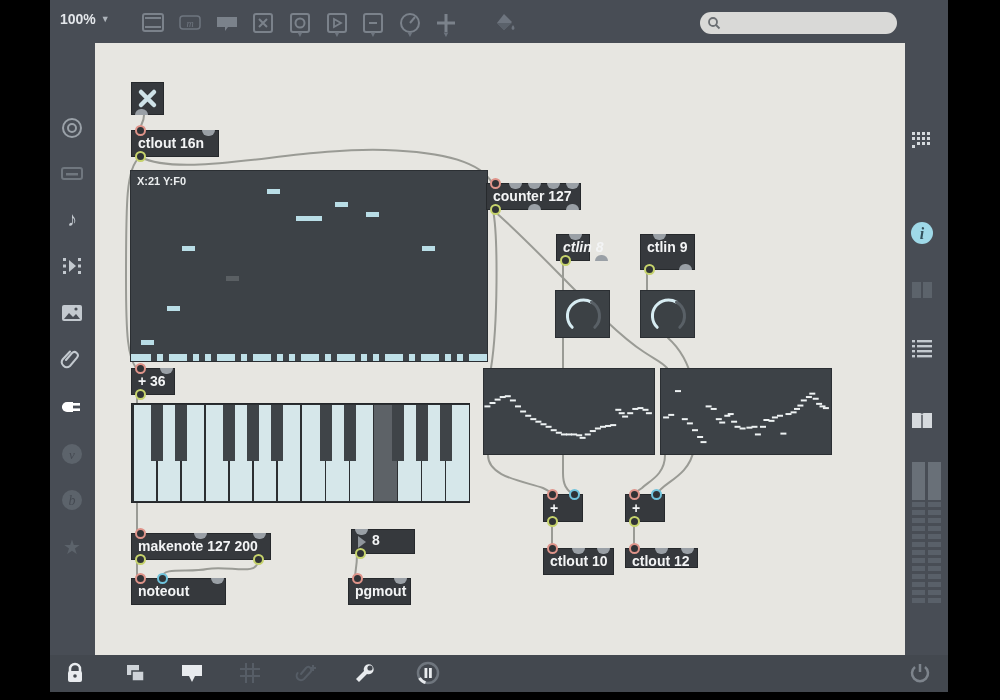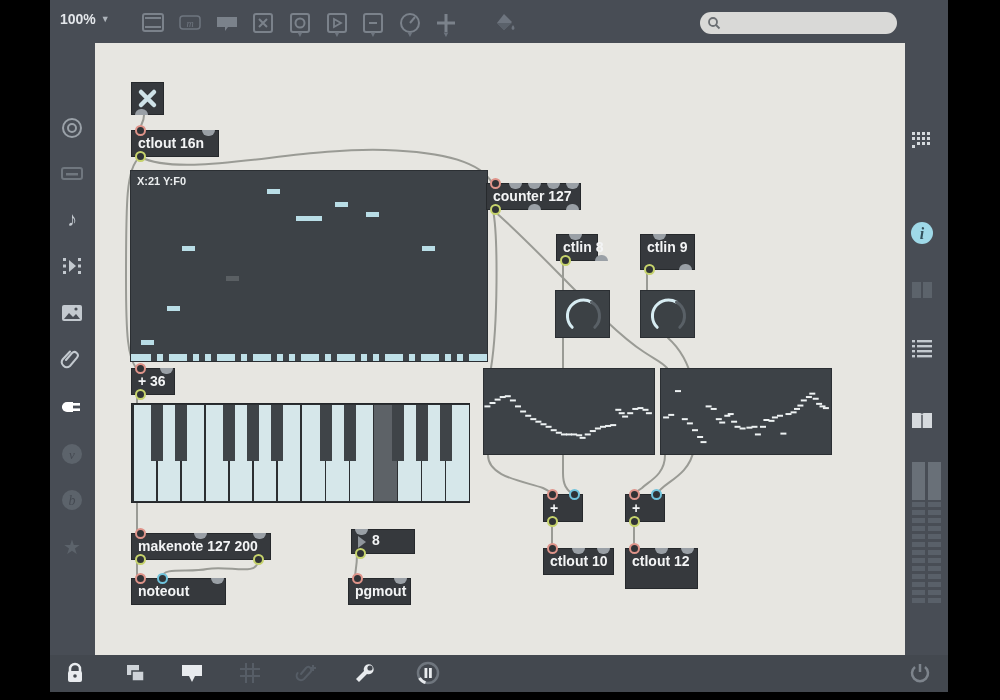--- a/index.html
+++ b/index.html
@@ -387,21 +387,21 @@
             <span class="lbl" style="line-height: 25px;">counter 127</span>
             <div class="ring top" style="border: 2.5px solid rgb(223, 148, 138); left: 3px;"></div>
             <div class="port top" style="left: 22px;"></div>
             <div class="port top" style="left: 41px;"></div>
             <div class="port top" style="left: 60px;"></div>
             <div class="port top" style="left: 79px;"></div>
             <div class="ring bot" style="border: 2.5px solid rgb(198, 211, 108); left: 3px;"></div>
             <div class="port bot" style="left: 41px;"></div>
             <div class="port bot" style="left: 79px;"></div>
           </div>
-          <div class="obj box" style="left: 461px; top: 191px; width: 42px; height: 27px;">
+          <div class="obj box" style="left: 461px; top: 191px; width: 34px; height: 27px; font-style: italic;">
             <span class="lbl" style="line-height: 25px;">ctlin 8</span>
             <div class="port top" style="left: 12px;"></div>
             <div class="ring bot" style="border: 2.5px solid rgb(198, 211, 108); left: 3px;"></div>
             <div class="port bot" style="left: 38px;"></div>
           </div>
           <div class="obj box" style="left: 545px; top: 191px; width: 55px; height: 36px;">
             <span class="lbl" style="line-height: 25px;">ctlin 9</span>
             <div class="port top" style="left: 12px;"></div>
             <div class="ring bot" style="border: 2.5px solid rgb(198, 211, 108); left: 3px;"></div>
             <div class="port bot" style="left: 38px;"></div>
@@ -532,21 +532,21 @@
             <div class="ring top" style="border: 2.5px solid rgb(223, 148, 138); left: 3px;"></div>
             <div class="ring top" style="border: 2.5px solid rgb(111, 195, 220); left: 25px;"></div>
             <div class="ring bot" style="border: 2.5px solid rgb(198, 211, 108); left: 3px;"></div>
           </div>
           <div class="obj box" style="left: 448px; top: 505px; width: 71px; height: 27px;">
             <span class="lbl" style="line-height: 25px;">ctlout 10</span>
             <div class="ring top" style="border: 2.5px solid rgb(223, 148, 138); left: 3px;"></div>
             <div class="port top" style="left: 28px;"></div>
             <div class="port top" style="left: 53px;"></div>
           </div>
-          <div class="obj box" style="left: 530px; top: 505px; width: 73px; height: 41px;">
+          <div class="obj box" style="left: 530px; top: 505px; width: 73px; height: 20px;">
             <span class="lbl" style="line-height: 25px;">ctlout 12</span>
             <div class="ring top" style="border: 2.5px solid rgb(223, 148, 138); left: 3px;"></div>
             <div class="port top" style="left: 29px;"></div>
             <div class="port top" style="left: 55px;"></div>
           </div>
           <div class="obj box" style="left: 36px; top: 490px; width: 140px; height: 27px;">
             <span class="lbl" style="line-height: 25px;">makenote 127 200</span>
             <div class="ring top" style="border: 2.5px solid rgb(223, 148, 138); left: 3px;"></div>
             <div class="port top" style="left: 62px;"></div>
             <div class="port top" style="left: 121px;"></div>

